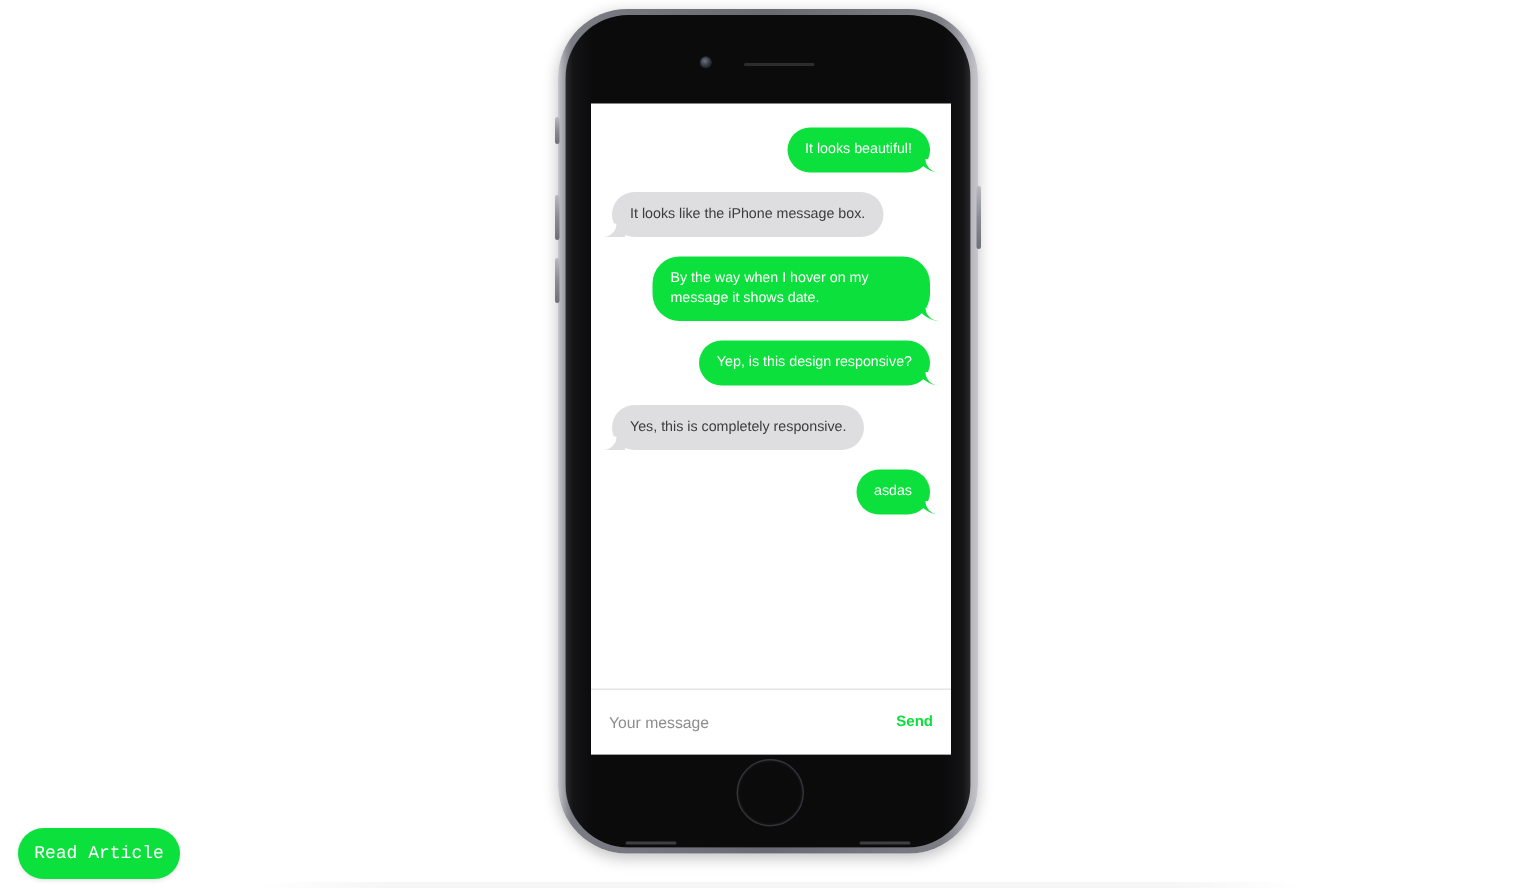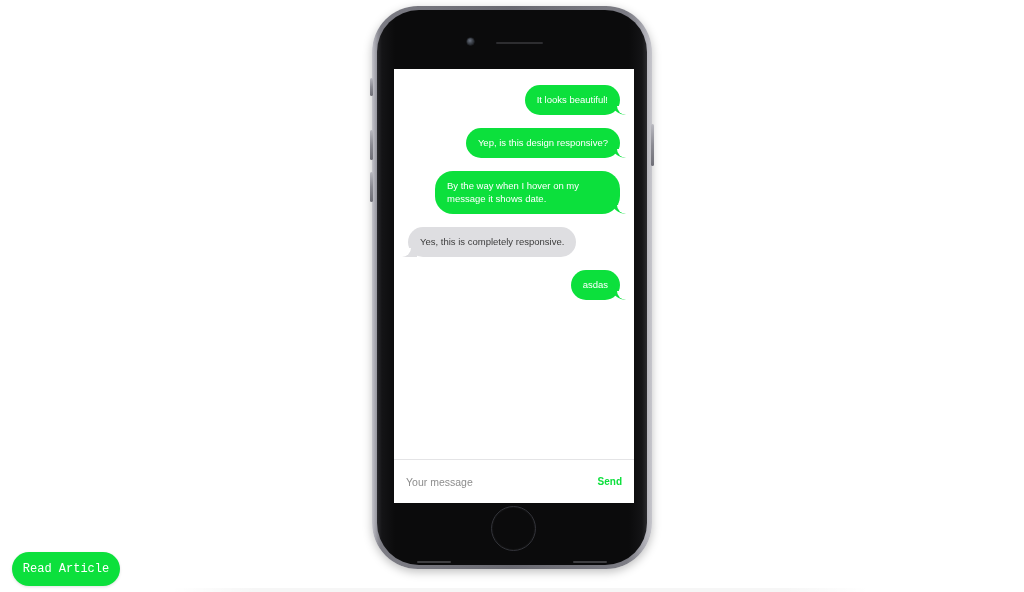--- a/index.html
+++ b/index.html
@@ -304,30 +304,35 @@
       <div id="screen">
 
         <div id="messages">
 
           <div class="msg-row sent">
             <div class="bubble sent">
               <span class="bubble-text">It looks beautiful!</span>
             </div>
           </div>
 
+          <div class="msg-row received">
+            <div class="bubble received">
+              <span class="bubble-text">It looks like the iPhone message box.</span>
+            </div>
+          </div>
+
+          <div class="msg-row sent">
+            <div class="bubble sent">
+              <span class="bubble-text">By the way when I hover on my message it shows date.</span>
+            </div>
+          </div>
 
           <div class="msg-row sent">
             <div class="bubble sent">
               <span class="bubble-text">Yep, is this design responsive?</span>
-            </div>
-          </div>
-
-          <div class="msg-row sent">
-            <div class="bubble sent">
-              <span class="bubble-text">By the way when I hover on my message it shows date.</span>
             </div>
           </div>
 
           <div class="msg-row received">
             <div class="bubble received">
               <span class="bubble-text">Yes, this is completely responsive.</span>
             </div>
           </div>
 
           <div class="msg-row sent">

